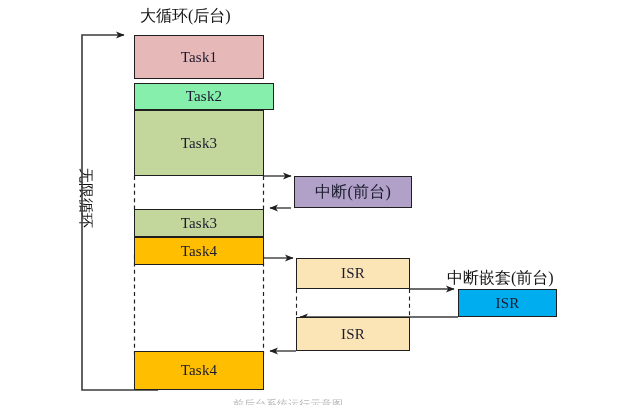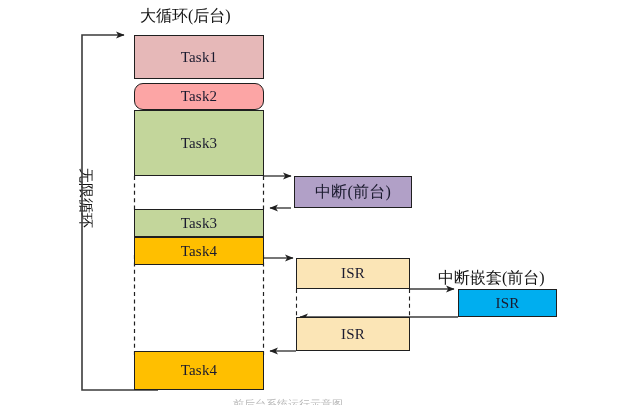--- a/index.html
+++ b/index.html
@@ -110,21 +110,21 @@
 
     <g stroke="#3b3b3b" stroke-width="1.4" fill="none">
       <path d="M296,351 L270,351" marker-end="url(#ah)"></path>
     </g>
   </svg>
 
   <div class="box" style="left:134px; top:35px; width:130px; height:44px; background:#e6b8b8;">
     <span>Task1</span>
   </div>
 
-  <div class="box" style="left:134px; top:83px; width:130px; height:27px; background:#fca5a5;border-radius:9px;">
+  <div class="box" style="left:134px; top:83px; width:140px; height:27px; background:#86efac;">
     <span>Task2</span>
   </div>
 
   <div class="box" style="left:134px; top:110px; width:130px; height:66px; background:#c3d69b;">
     <span>Task3</span>
   </div>
 
   <div class="box" style="left:134px; top:209px; width:130px; height:28px; background:#c3d69b;">
     <span>Task3</span>
   </div>
@@ -149,21 +149,21 @@
     <span>ISR</span>
   </div>
 
   <svg class="svg-layer" viewBox="0 0 641 405" xmlns="http://www.w3.org/2000/svg">
     <g stroke="#1f1f1f" stroke-width="1.1" stroke-dasharray="4,3.4" fill="none">
       <line x1="296.5" y1="289" x2="296.5" y2="317"></line>
       <line x1="409.5" y1="289" x2="409.5" y2="317"></line>
     </g>
   </svg>
 
-  <div class="lbl" style="left:438px; top:268px;">中断嵌套(前台)</div>
+  <div class="lbl" style="left:447px; top:268px;">中断嵌套(前台)</div>
 
   <div class="box" style="left:458px; top:289px; width:99px; height:28px; background:#00aeef;">
     <span>ISR</span>
   </div>
 
   <div class="caption" style="left:233px; top:397px;">前后台系统运行示意图</div>
 
 </div>
 
 </body></html>

